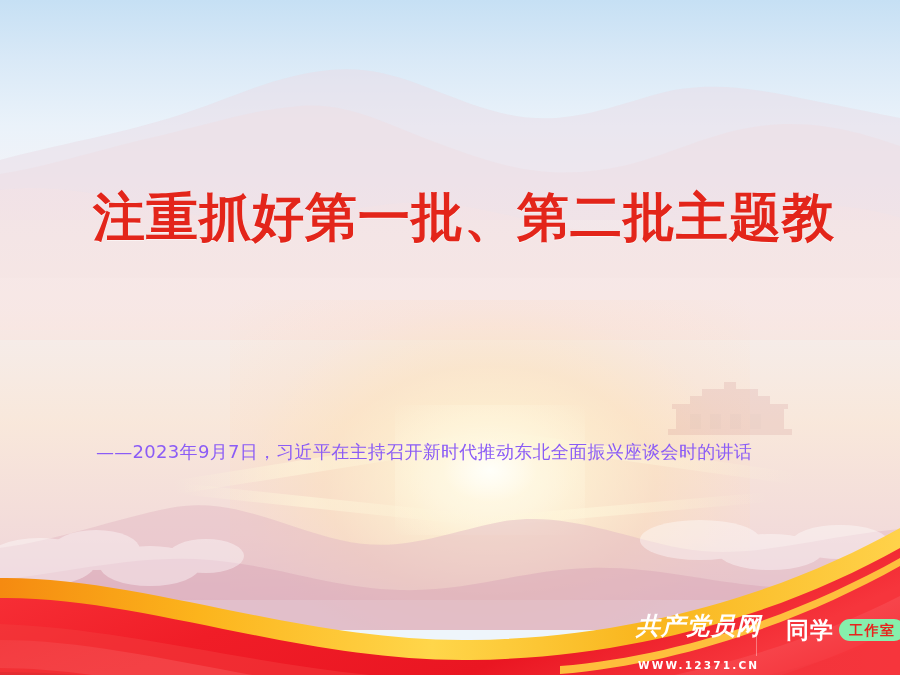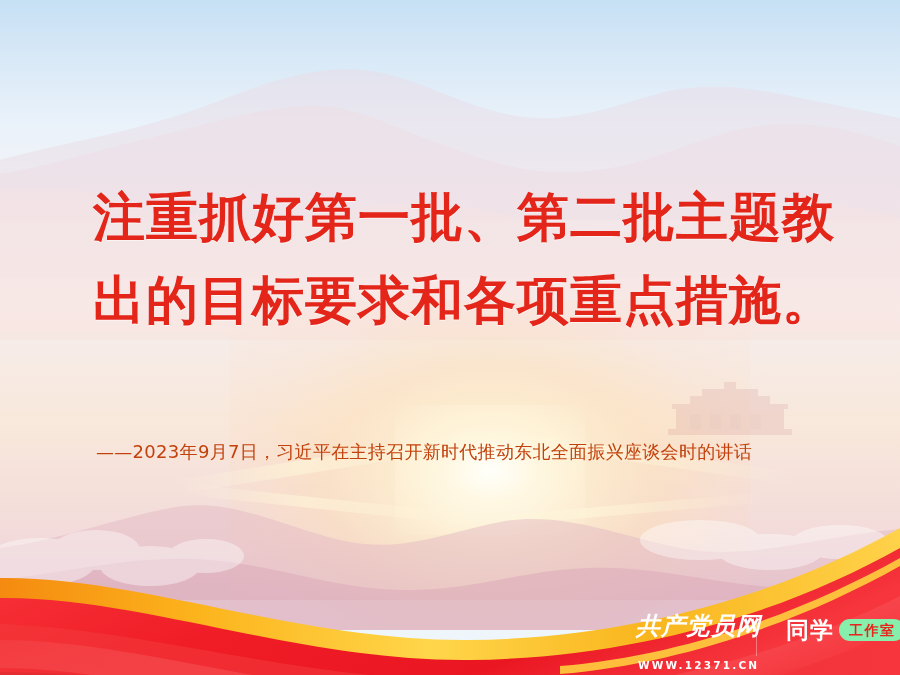--- a/index.html
+++ b/index.html
@@ -108,21 +108,21 @@
     text-shadow: 0 1px 0 rgba(255,255,255,0.55);
   }
 
   .attribution {
     position: absolute;
     left: 96px; top: 436px;
     width: 730px;
     font-family: "DejaVu Sans", "Liberation Sans", sans-serif;
     font-size: 18px;
     line-height: 31px;
-    color: #c2410c;
+    color: #8b5cf6;
     letter-spacing: 0.3px;
   }
 
   
   .ribbons {
     position: absolute;
     left: 0; top: 0;
     width: 900px; height: 675px;
     pointer-events: none;
   }
@@ -264,21 +264,20 @@
         <ellipse cx="206" cy="86" rx="38" ry="17"></ellipse>
         <ellipse cx="700" cy="70" rx="60" ry="20"></ellipse>
         <ellipse cx="770" cy="82" rx="52" ry="18"></ellipse>
         <ellipse cx="840" cy="72" rx="48" ry="17"></ellipse>
       </g>
     </svg>
   </div>
 
   <div class="quote">
     <div class="quote-line">注重抓好第一批、第二批主题教</div>
-    <div class="quote-line">出的目标要求和各项重点措施。</div>
   </div>
 
   <div class="attribution">——2023年9月7日，习近平在主持召开新时代推动东北全面振兴座谈会时的讲话</div>
 
   <svg class="ribbons" viewBox="0 0 900 675">
     <defs>
       <linearGradient id="goldGrad" x1="0" y1="0" x2="1" y2="0">
         <stop offset="0%" stop-color="#f58a10"></stop>
         <stop offset="22%" stop-color="#fcb41c"></stop>
         <stop offset="48%" stop-color="#ffd64a"></stop>

